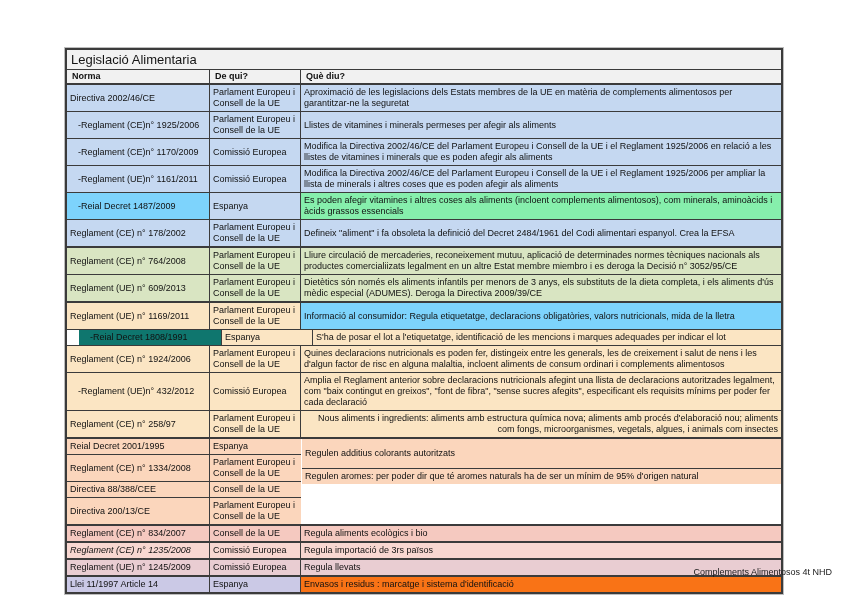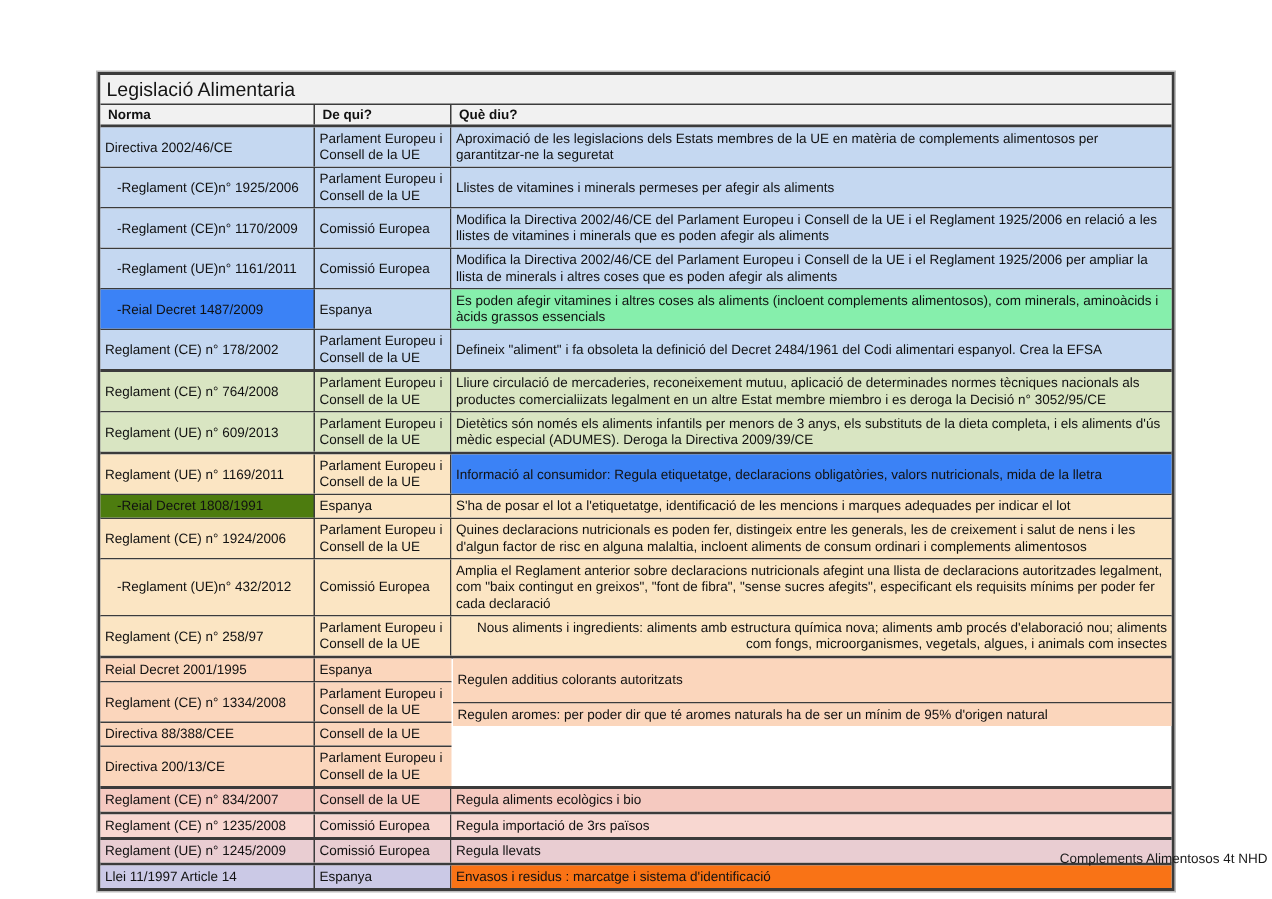--- a/index.html
+++ b/index.html
@@ -39,21 +39,21 @@
   .msection .left{width:234px;display:flex;flex-direction:column;}
   .msection .left .srow{display:flex;border-top:1px solid #3b3b3b;flex:1;}
   .msection .left .srow.first{border-top:none;}
   .msection .left .c2{border-right:none;}
   .msection .divider{width:1px;background:#3b3b3b;}
   .msection .right{flex:1;display:flex;flex-direction:column;min-width:0;}
   .msection .right .dcell{display:flex;align-items:center;}
   .msection .right .dcell.top{flex:0 0 30px;border-bottom:1px solid #3b3b3b;}
   .msection .right .dcell.bottom{flex:1;}
   .footer-caption{
-    position:absolute;top:567px;right:3px;
+    position:absolute;top:567px;right:16px;
     font-size:9px;line-height:11px;color:#1a1a1a;
   }
 </style>
 </head>
 <body>
 
 <div class="legis-table">
   <div class="title-row">Legislació Alimentaria</div>
   <div class="header-row">
     <div class="cell c1">Norma</div>
@@ -75,21 +75,21 @@
         <div class="cell c1 indent" style="background: rgb(197, 216, 241);">-Reglament (CE)n° 1170/2009</div>
         <div class="cell c2" style="background: rgb(197, 216, 241);">Comissió Europea</div>
         <div class="cell c3" style="background: rgb(197, 216, 241);">Modifica la Directiva 2002/46/CE del Parlament Europeu i Consell de la UE i el Reglament 1925/2006 en relació a les llistes de vitamines i minerals que es poden afegir als aliments</div>
       </div>
       <div class="trow">
         <div class="cell c1 indent" style="background: rgb(197, 216, 241);">-Reglament (UE)n° 1161/2011</div>
         <div class="cell c2" style="background: rgb(197, 216, 241);">Comissió Europea</div>
         <div class="cell c3" style="background: rgb(197, 216, 241);">Modifica la Directiva 2002/46/CE del Parlament Europeu i Consell de la UE i el Reglament 1925/2006 per ampliar la llista de minerals i altres coses que es poden afegir als aliments</div>
       </div>
       <div class="trow">
-        <div class="cell c1 indent" style="background: #3b82f6; text-align: center;">-Reial Decret 1487/2009</div>
+        <div class="cell c1 indent" style="background: #7dd3fc; text-align: center;">-Reial Decret 1487/2009</div>
         <div class="cell c2" style="background: rgb(197, 216, 241);">Espanya</div>
         <div class="cell c3" style="background: #86efac;">Es poden afegir vitamines i altres coses als aliments (incloent complements alimentosos), com minerals, aminoàcids i àcids grassos essencials</div>
       </div>
       <div class="trow">
         <div class="cell c1" style="background: rgb(197, 216, 241);">Reglament (CE) n° 178/2002</div>
         <div class="cell c2" style="background: rgb(197, 216, 241);">Parlament Europeu i Consell de la UE</div>
         <div class="cell c3" style="background: rgb(197, 216, 241);">Defineix "aliment" i fa obsoleta la definició del Decret 2484/1961 del Codi alimentari espanyol. Crea la EFSA</div>
       </div>
       <div class="trow thick">
         <div class="cell c1" style="background: rgb(217, 229, 194);">Reglament (CE) n° 764/2008</div>
@@ -97,24 +97,24 @@
         <div class="cell c3" style="background: rgb(217, 229, 194);">Lliure circulació de mercaderies, reconeixement mutuu, aplicació de determinades normes tècniques nacionals als productes comercialiizats legalment en un altre Estat membre miembro i es deroga la Decisió n° 3052/95/CE</div>
       </div>
       <div class="trow">
         <div class="cell c1" style="background: rgb(217, 229, 194);">Reglament (UE) n° 609/2013</div>
         <div class="cell c2" style="background: rgb(217, 229, 194);">Parlament Europeu i Consell de la UE</div>
         <div class="cell c3" style="background: rgb(217, 229, 194);">Dietètics són només els aliments infantils per menors de 3 anys, els substituts de la dieta completa, i els aliments d'ús mèdic especial (ADUMES). Deroga la Directiva 2009/39/CE</div>
       </div>
       <div class="trow thick">
         <div class="cell c1" style="background: rgb(251, 229, 195);">Reglament (UE) n° 1169/2011</div>
         <div class="cell c2" style="background: rgb(251, 229, 195);">Parlament Europeu i Consell de la UE</div>
-        <div class="cell c3" style="background: #3b82f6; text-align: center;">Informació al consumidor: Regula etiquetatge, declaracions obligatòries, valors nutricionals, mida de la lletra</div>
+        <div class="cell c3" style="background: #7dd3fc; text-align: center;">Informació al consumidor: Regula etiquetatge, declaracions obligatòries, valors nutricionals, mida de la lletra</div>
       </div>
       <div class="trow">
-        <div class="cell c1 indent" style="background: #4d7c0f;">-Reial Decret 1808/1991</div>
+        <div class="cell c1 indent" style="background: #0f766e; margin-left: 12px;">-Reial Decret 1808/1991</div>
         <div class="cell c2" style="background: rgb(251, 229, 195);">Espanya</div>
         <div class="cell c3" style="background: rgb(251, 229, 195);">S'ha de posar el lot a l'etiquetatge, identificació de les mencions i marques adequades per indicar el lot</div>
       </div>
       <div class="trow">
         <div class="cell c1" style="background: rgb(251, 229, 195);">Reglament (CE) n° 1924/2006</div>
         <div class="cell c2" style="background: rgb(251, 229, 195);">Parlament Europeu i Consell de la UE</div>
         <div class="cell c3" style="background: rgb(251, 229, 195);">Quines declaracions nutricionals es poden fer, distingeix entre les generals, les de creixement i salut de nens i les d'algun factor de risc en alguna malaltia, incloent aliments de consum ordinari i complements alimentosos</div>
       </div>
       <div class="trow">
         <div class="cell c1 indent" style="background: rgb(251, 229, 195);">-Reglament (UE)n° 432/2012</div>
@@ -152,21 +152,21 @@
         <div class="dcell bottom cell c3" style="background: rgb(251, 214, 188);">Regulen aromes: per poder dir que té aromes naturals ha de ser un mínim de 95% d'origen natural</div>
       </div>
   </div>
   <div id="rows-bottom">
       <div class="trow thick">
         <div class="cell c1" style="background: rgb(245, 201, 192);">Reglament (CE) n° 834/2007</div>
         <div class="cell c2" style="background: rgb(245, 201, 192);">Consell de la UE</div>
         <div class="cell c3" style="background: rgb(245, 201, 192);">Regula aliments ecològics i bio</div>
       </div>
       <div class="trow thick">
-        <div class="cell c1" style="background: rgb(248, 215, 209);">Reglament (CE) n° 1235/2008</div>
+        <div class="cell c1" style="background: rgb(248, 215, 209); font-style: italic;">Reglament (CE) n° 1235/2008</div>
         <div class="cell c2" style="background: rgb(248, 215, 209);">Comissió Europea</div>
         <div class="cell c3" style="background: rgb(248, 215, 209);">Regula importació de 3rs països</div>
       </div>
       <div class="trow thick">
         <div class="cell c1" style="background: rgb(233, 205, 210);">Reglament (UE) n° 1245/2009</div>
         <div class="cell c2" style="background: rgb(233, 205, 210);">Comissió Europea</div>
         <div class="cell c3" style="background: rgb(233, 205, 210);">Regula llevats</div>
       </div>
       <div class="trow thick">
         <div class="cell c1" style="background: rgb(203, 201, 230);">Llei 11/1997 Article 14</div>

